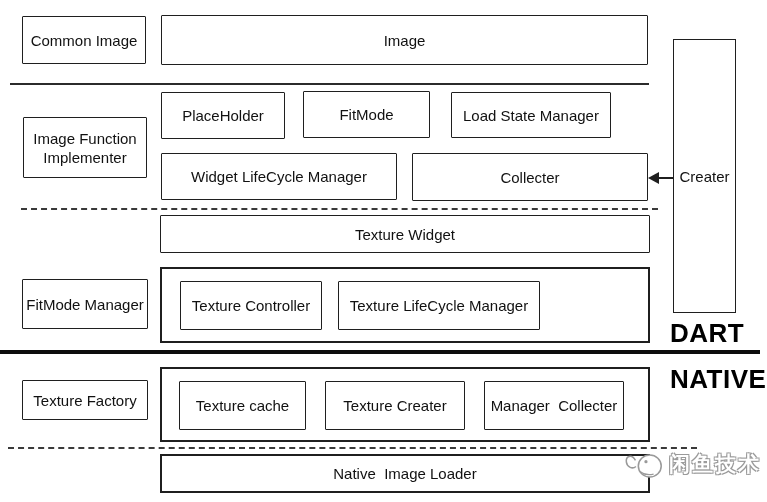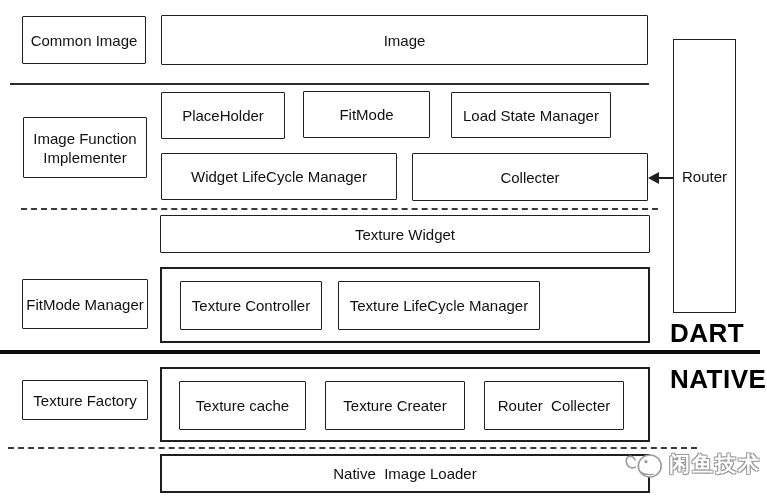--- a/index.html
+++ b/index.html
@@ -107,21 +107,21 @@
     <span class="lbl">Load State Manager</span>
   </div>
   <div class="rbox" style="left:161px; top:153px; width:236px; height:47px">
     <span class="lbl">Widget LifeCycle Manager</span>
   </div>
   <div class="rbox" style="left:412px; top:153px; width:236px; height:48px">
     <span class="lbl">Collecter</span>
   </div>
 
   <div class="sbox" style="left:673px; top:39px; width:63px; height:274px; border-width:1.5px">
-    <span class="lbl">Router</span>
+    <span class="lbl">Creater</span>
   </div>
   <div class="arrow-shaft" style="left:657px; top:177px; width:16px"></div>
   <div class="arrow-head" style="left:648px; top:172px"></div>
 
   <div class="dashline" style="left:21px; top:208px; width:637px"></div>
 
   <div class="rbox" style="left:160px; top:215px; width:490px; height:38px">
     <span class="lbl">Texture Widget</span>
   </div>
 
@@ -144,21 +144,21 @@
   <div class="rbox" style="left:22px; top:380px; width:126px; height:40px">
     <span class="lbl">Texture Factory</span>
   </div>
   <div class="rbox" style="left:179px; top:381px; width:127px; height:49px">
     <span class="lbl">Texture cache</span>
   </div>
   <div class="rbox" style="left:325px; top:381px; width:140px; height:49px">
     <span class="lbl">Texture Creater</span>
   </div>
   <div class="rbox" style="left:484px; top:381px; width:140px; height:49px">
-    <span class="lbl">Router  Collecter</span>
+    <span class="lbl">Manager  Collecter</span>
   </div>
 
   <div class="dashline" style="left:8px; top:447px; width:689px"></div>
 
   <div class="sbox" style="left:160px; top:454px; width:490px; height:39px">
     <span class="lbl">Native  Image Loader</span>
   </div>
 
   <div id="watermark">
     <span>

